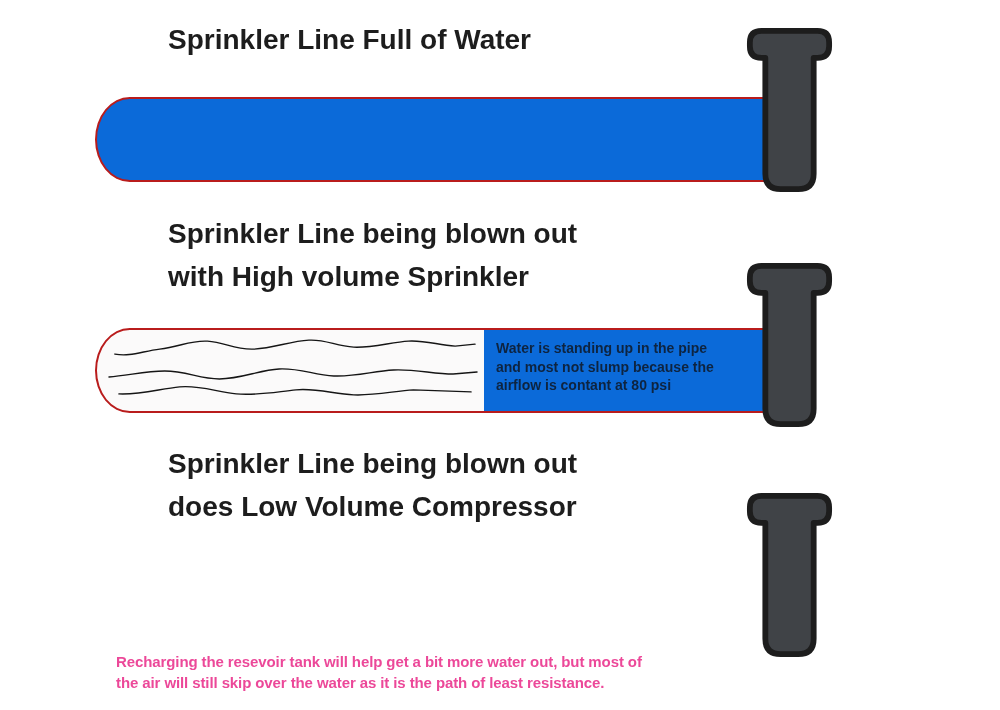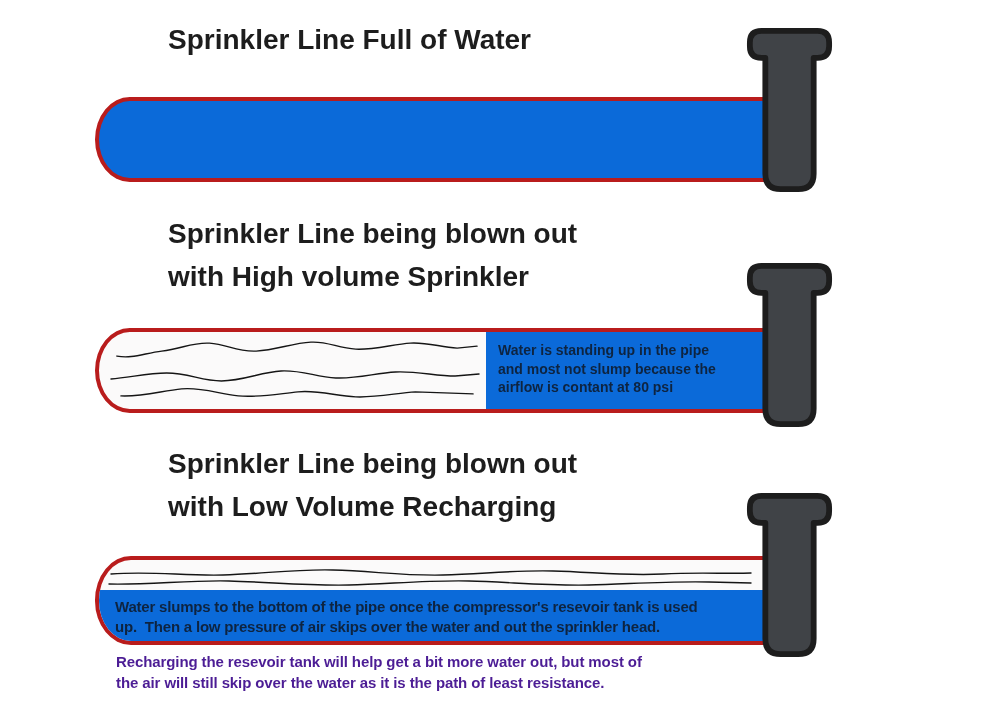--- a/index.html
+++ b/index.html
@@ -7,21 +7,21 @@
     position:relative; width:1000px; height:710px; background:#ffffff;
     font-family:"Liberation Sans", sans-serif; overflow:hidden;
   }
   .title {
     position:absolute; left:168px; margin:0; font-weight:bold;
     font-size:28px; line-height:43px; color:#1d1d1d; white-space:nowrap;
   }
   .title .tline { white-space:nowrap; }
   .pipe {
     position:absolute; left:95px; width:673px; height:85px;
-    box-sizing:border-box; border:4px solid #b91c1c;
+    box-sizing:border-box; border:2px solid #b91c1c;
     border-radius:36px 0 0 36px / 44px 0 0 44px;
     background:#0b6ad9; overflow:hidden;
   }
   .pipe.air { background:#fbfafa; }
   .pipe1 { top:97px; }
   .pipe2 { top:328px; }
   .pipe3 { top:556px; height:89px; }
   .waves { position:absolute; pointer-events:none; }
   .waves2 { left:8px; top:0; width:378px; height:75px; }
   .waves3 { left:4px; top:3px; width:655px; height:26px; }
@@ -38,21 +38,21 @@
     font-weight:bold; color:#0e2440; white-space:pre;
   }
   .note2 .note-line { font-size:14px; line-height:18.5px; }
   .note3 .note-line { font-size:15px; line-height:20px; letter-spacing:-0.2px; }
   .riser { position:absolute; left:746px; width:87px; height:166px; z-index:5; }
   .riser1 { top:27px; }
   .riser2 { top:262px; }
   .riser3 { top:492px; }
   .caption { position:absolute; left:116px; top:651px; }
   .caption-line {
-    font-weight:bold; font-size:15px; line-height:21px; color:#4c1d95;
+    font-weight:bold; font-size:15px; line-height:21px; color:#ec4899;
     white-space:pre; letter-spacing:-0.1px;
   }
   .t1 { top:18px; }
   .t2 { top:212px; }
   .t3 { top:442px; }
 </style>
 </head>
 <body>
 
 <div class="canvas">
@@ -80,32 +80,22 @@
       <div class="note-line">and most not slump because the</div>
       <div class="note-line">airflow is contant at 80 psi</div>
     </div>
   </div>
   <svg class="riser riser2" viewBox="0 0 90 172" preserveAspectRatio="none">
     <path d="M 16 4 H 74 Q 86 4 86 16 V 20 Q 86 32 74 32 H 70 V 152 Q 70 168 54 168 H 36 Q 20 168 20 152 V 32 H 16 Q 4 32 4 20 V 16 Q 4 4 16 4 Z" fill="#404347" stroke="#1d1d1d" stroke-width="6" stroke-linejoin="round"></path>
   </svg>
 
   <h1 class="title t3">
     <div class="tline">Sprinkler Line being blown out</div>
-    <div class="tline">with Low Volume Recharging</div>
+    <div class="tline">does Low Volume Compressor</div>
   </h1>
-  <div class="pipe pipe3 air">
-    <svg class="waves waves3" viewBox="0 0 655 26">
-      <path class="wavepath" d="M 8 11 C 50 8 80 13 120 12 C 160 11 190 6 230 7 C 270 8 300 13 340 12 C 380 11 410 7 450 8 C 490 9 520 13 560 11 C 595 9 625 11 648 10"></path>
-      <path class="wavepath" d="M 6 21 C 46 22 86 17 126 18 C 166 19 206 23 246 22 C 286 21 326 17 366 18 C 406 19 446 23 486 22 C 526 21 566 18 606 19 L 648 20"></path>
-    </svg>
-    <div class="note3">
-      <div class="note-line">Water slumps to the bottom of the pipe once the compressor's resevoir tank is used</div>
-      <div class="note-line">up.  Then a low pressure of air skips over the water and out the sprinkler head.</div>
-    </div>
-  </div>
   <svg class="riser riser3" viewBox="0 0 90 172" preserveAspectRatio="none">
     <path d="M 16 4 H 74 Q 86 4 86 16 V 20 Q 86 32 74 32 H 70 V 152 Q 70 168 54 168 H 36 Q 20 168 20 152 V 32 H 16 Q 4 32 4 20 V 16 Q 4 4 16 4 Z" fill="#404347" stroke="#1d1d1d" stroke-width="6" stroke-linejoin="round"></path>
   </svg>
 
   <div class="caption">
     <div class="caption-line">Recharging the resevoir tank will help get a bit more water out, but most of</div>
     <div class="caption-line">the air will still skip over the water as it is the path of least resistance.</div>
   </div>
 
 </div>

